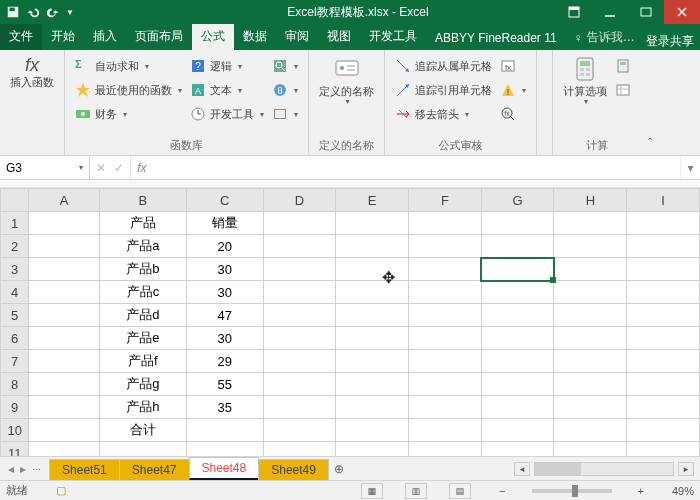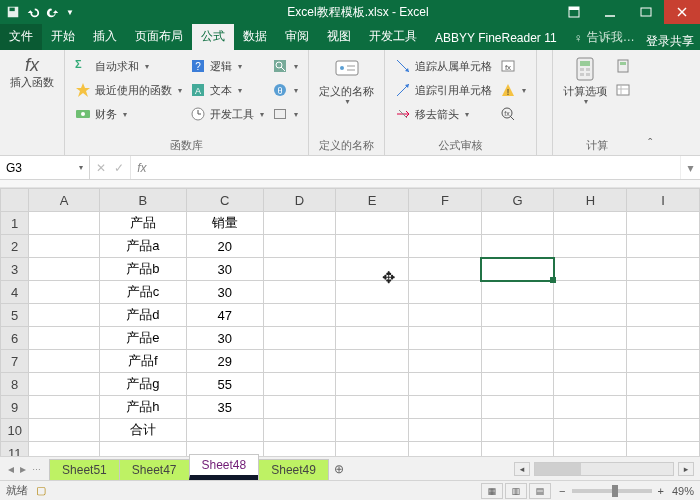--- a/index.html
+++ b/index.html
@@ -56,30 +56,30 @@
 table.grid .rowhdr { background: #e6e6e6; font-weight: normal; color: #444; width: 28px; }
 table.grid .corner { background: #e6e6e6; width: 28px; }
 .selcell { outline: 2px solid #217346; outline-offset: -1px; background: #fff; position: relative; }
 .selcell::after { content: ""; position: absolute; right: -3px; bottom: -3px; width: 6px; height: 6px; background: #217346; }
 .cursor-plus { position: absolute; left: 382px; top: 80px; font-size: 16px; color: #222; pointer-events:none; }
 
 
 .sheetbar { height: 24px; border-top: 1px solid #d4d4d4; display: flex; align-items: center; background: #f1f1f1; font-size: 12px; }
 .sheet-nav { display: flex; gap: 6px; padding: 0 8px; color: #888; }
 .sheet-tabs { display: flex; align-items: flex-end; height: 100%; }
-.sheet-tab { padding: 3px 12px; border: 1px solid #c8c8c8; border-bottom: none; background: #bef264; margin-right: -1px; color: #444; }
-.sheet-tab.active { background: #fff; border-bottom: 5px solid #0f172a; color: #701a75; }
+.sheet-tab { padding: 3px 12px; border: 1px solid #c8c8c8; border-bottom: none; background: #eab308; margin-right: -1px; color: #444; }
+.sheet-tab.active { background: #fff; border-bottom: 2px solid #0f172a; color: #ef4444; }
 .sheet-add { width: 22px; text-align: center; color: #666; }
 .sheetbar .hscroll { flex: 1; display: flex; align-items: center; justify-content: flex-end; padding-right: 6px; gap: 4px; }
 .hscroll-track { width: 140px; height: 14px; background: #e8e8e8; border: 1px solid #ccc; position: relative; }
 .hscroll-thumb { position: absolute; left: 0; top: 0; height: 100%; width: 46px; background: #cfcfcf; }
 .hscroll-btn { width: 16px; height: 14px; border: 1px solid #ccc; background: #eee; display: flex; align-items: center; justify-content: center; font-size: 9px; color: #555;}
 
 
-.status { height: 20px; background: #f1f1f1; border-top: 1px solid #d4d4d4; display: flex; align-items: center; font-size: 11px; color: #555; padding: 0 6px; }
+.status { height: 20px; background: #f1f1f1; border-top: 1px solid #d4d4d4; display: flex; align-items: center; font-size: 11px; color: #555; padding: 0 6px; gap: 20px; }
 .status .spacer { flex: 1; }
 .view-btn { width: 22px; height: 16px; border: 1px solid #ccc; margin-left: 2px; display: flex; align-items: center; justify-content: center; font-size: 9px; }
 .zoom-slider { width: 80px; height: 4px; background: #ccc; margin: 0 6px; position: relative; }
 .zoom-slider::after { content: ""; position: absolute; left: 50%; top: -4px; width: 6px; height: 12px; background: #888; }
 </style>
 </head>
 <body>
 
 <div class="window">
 

